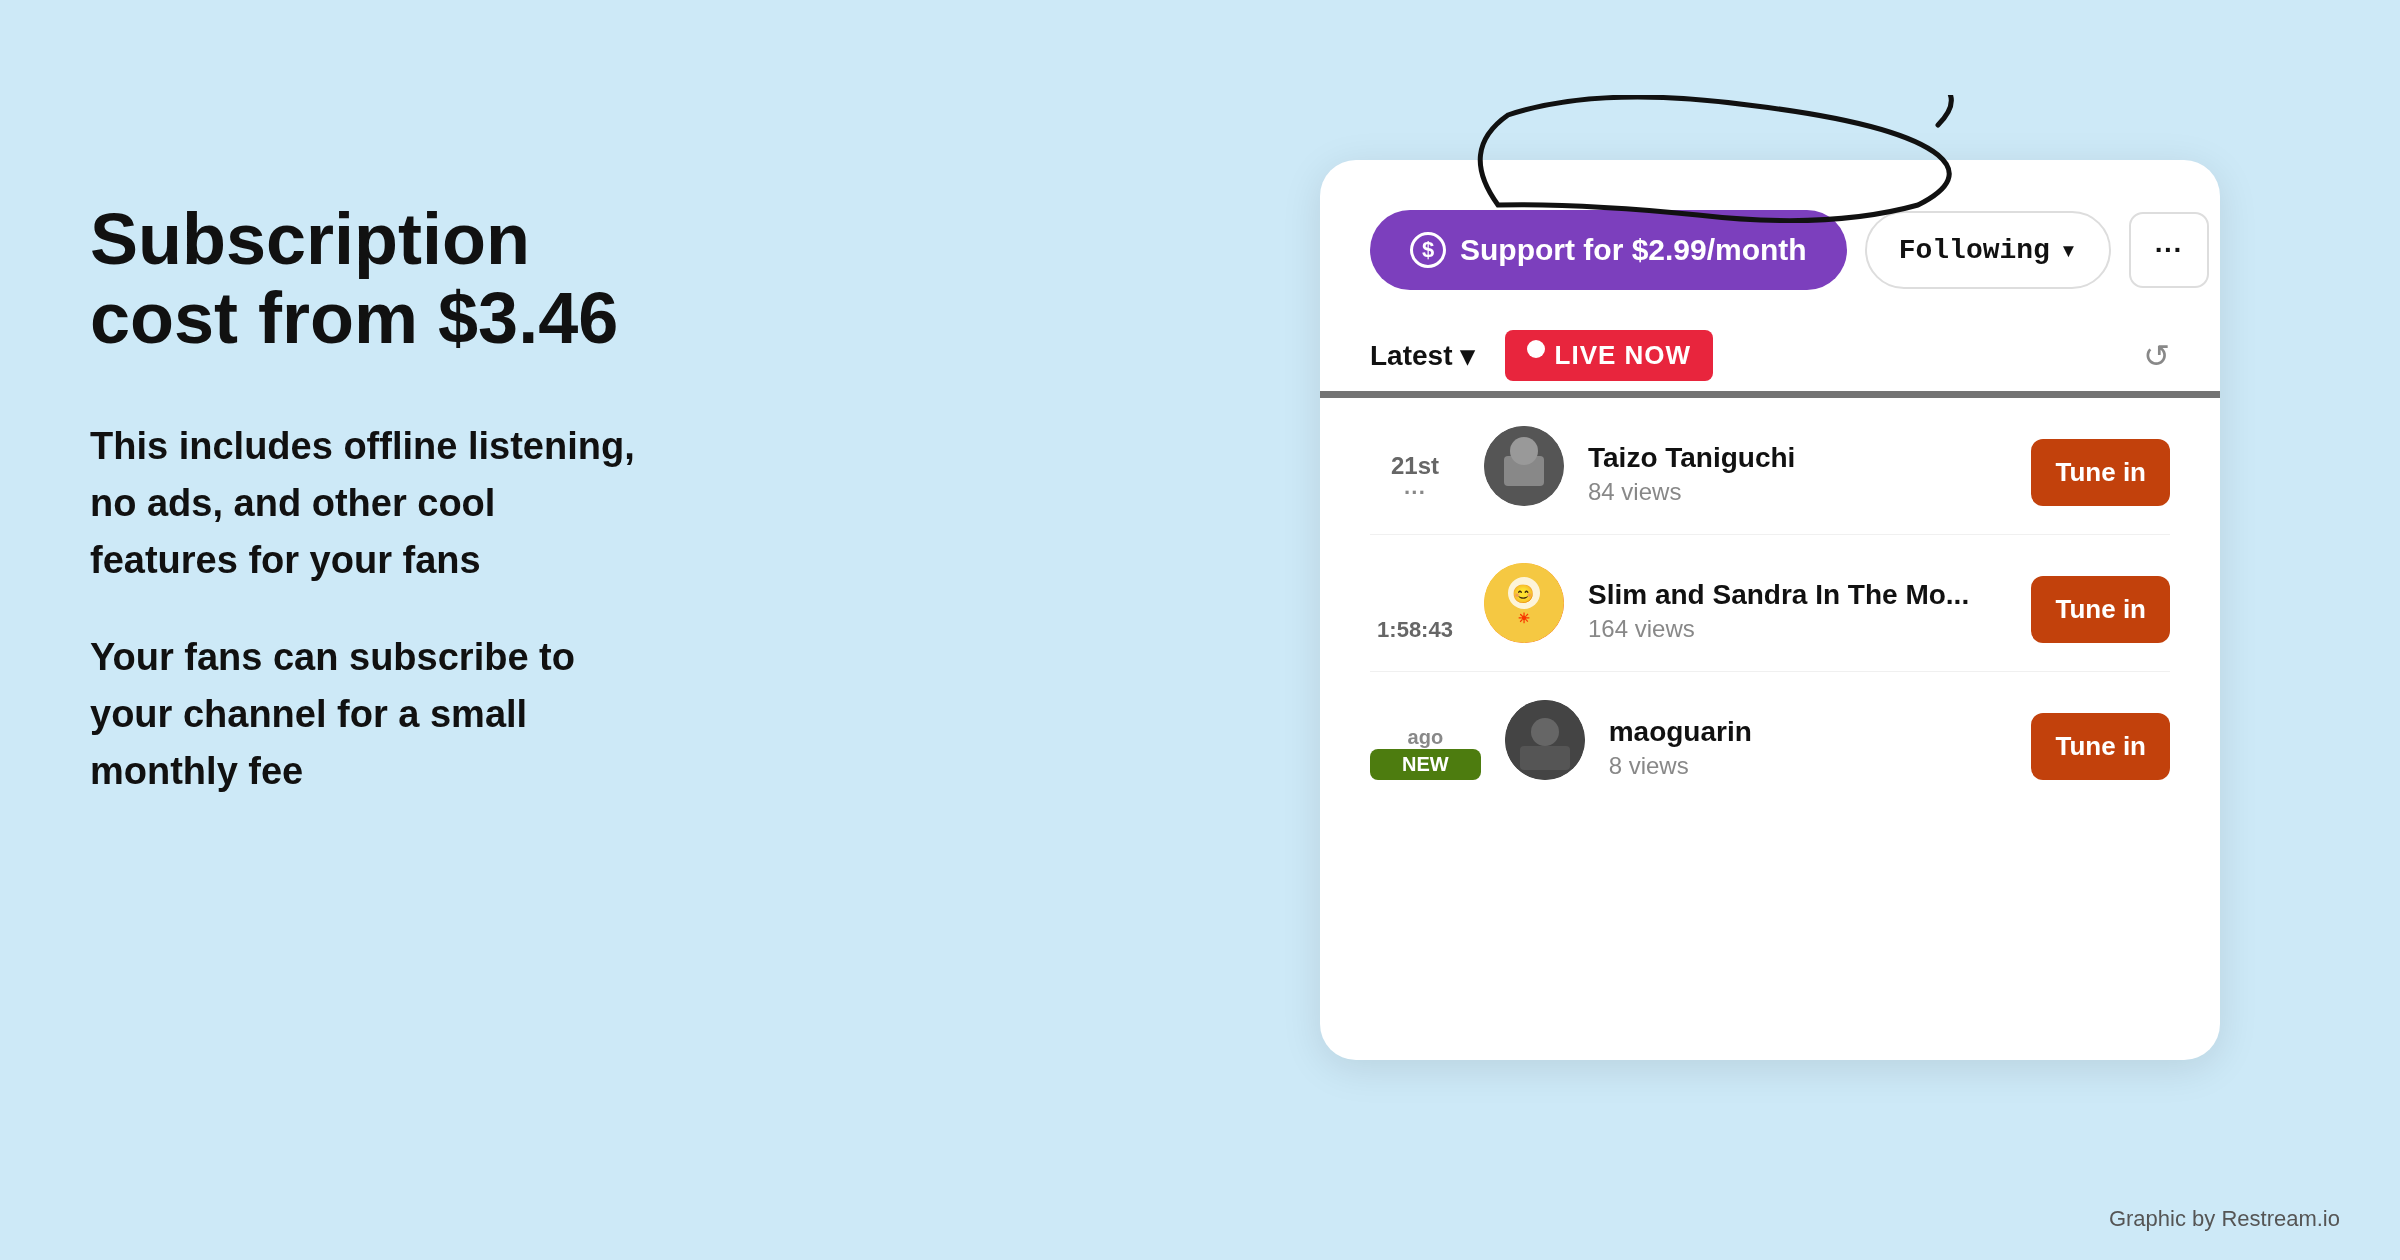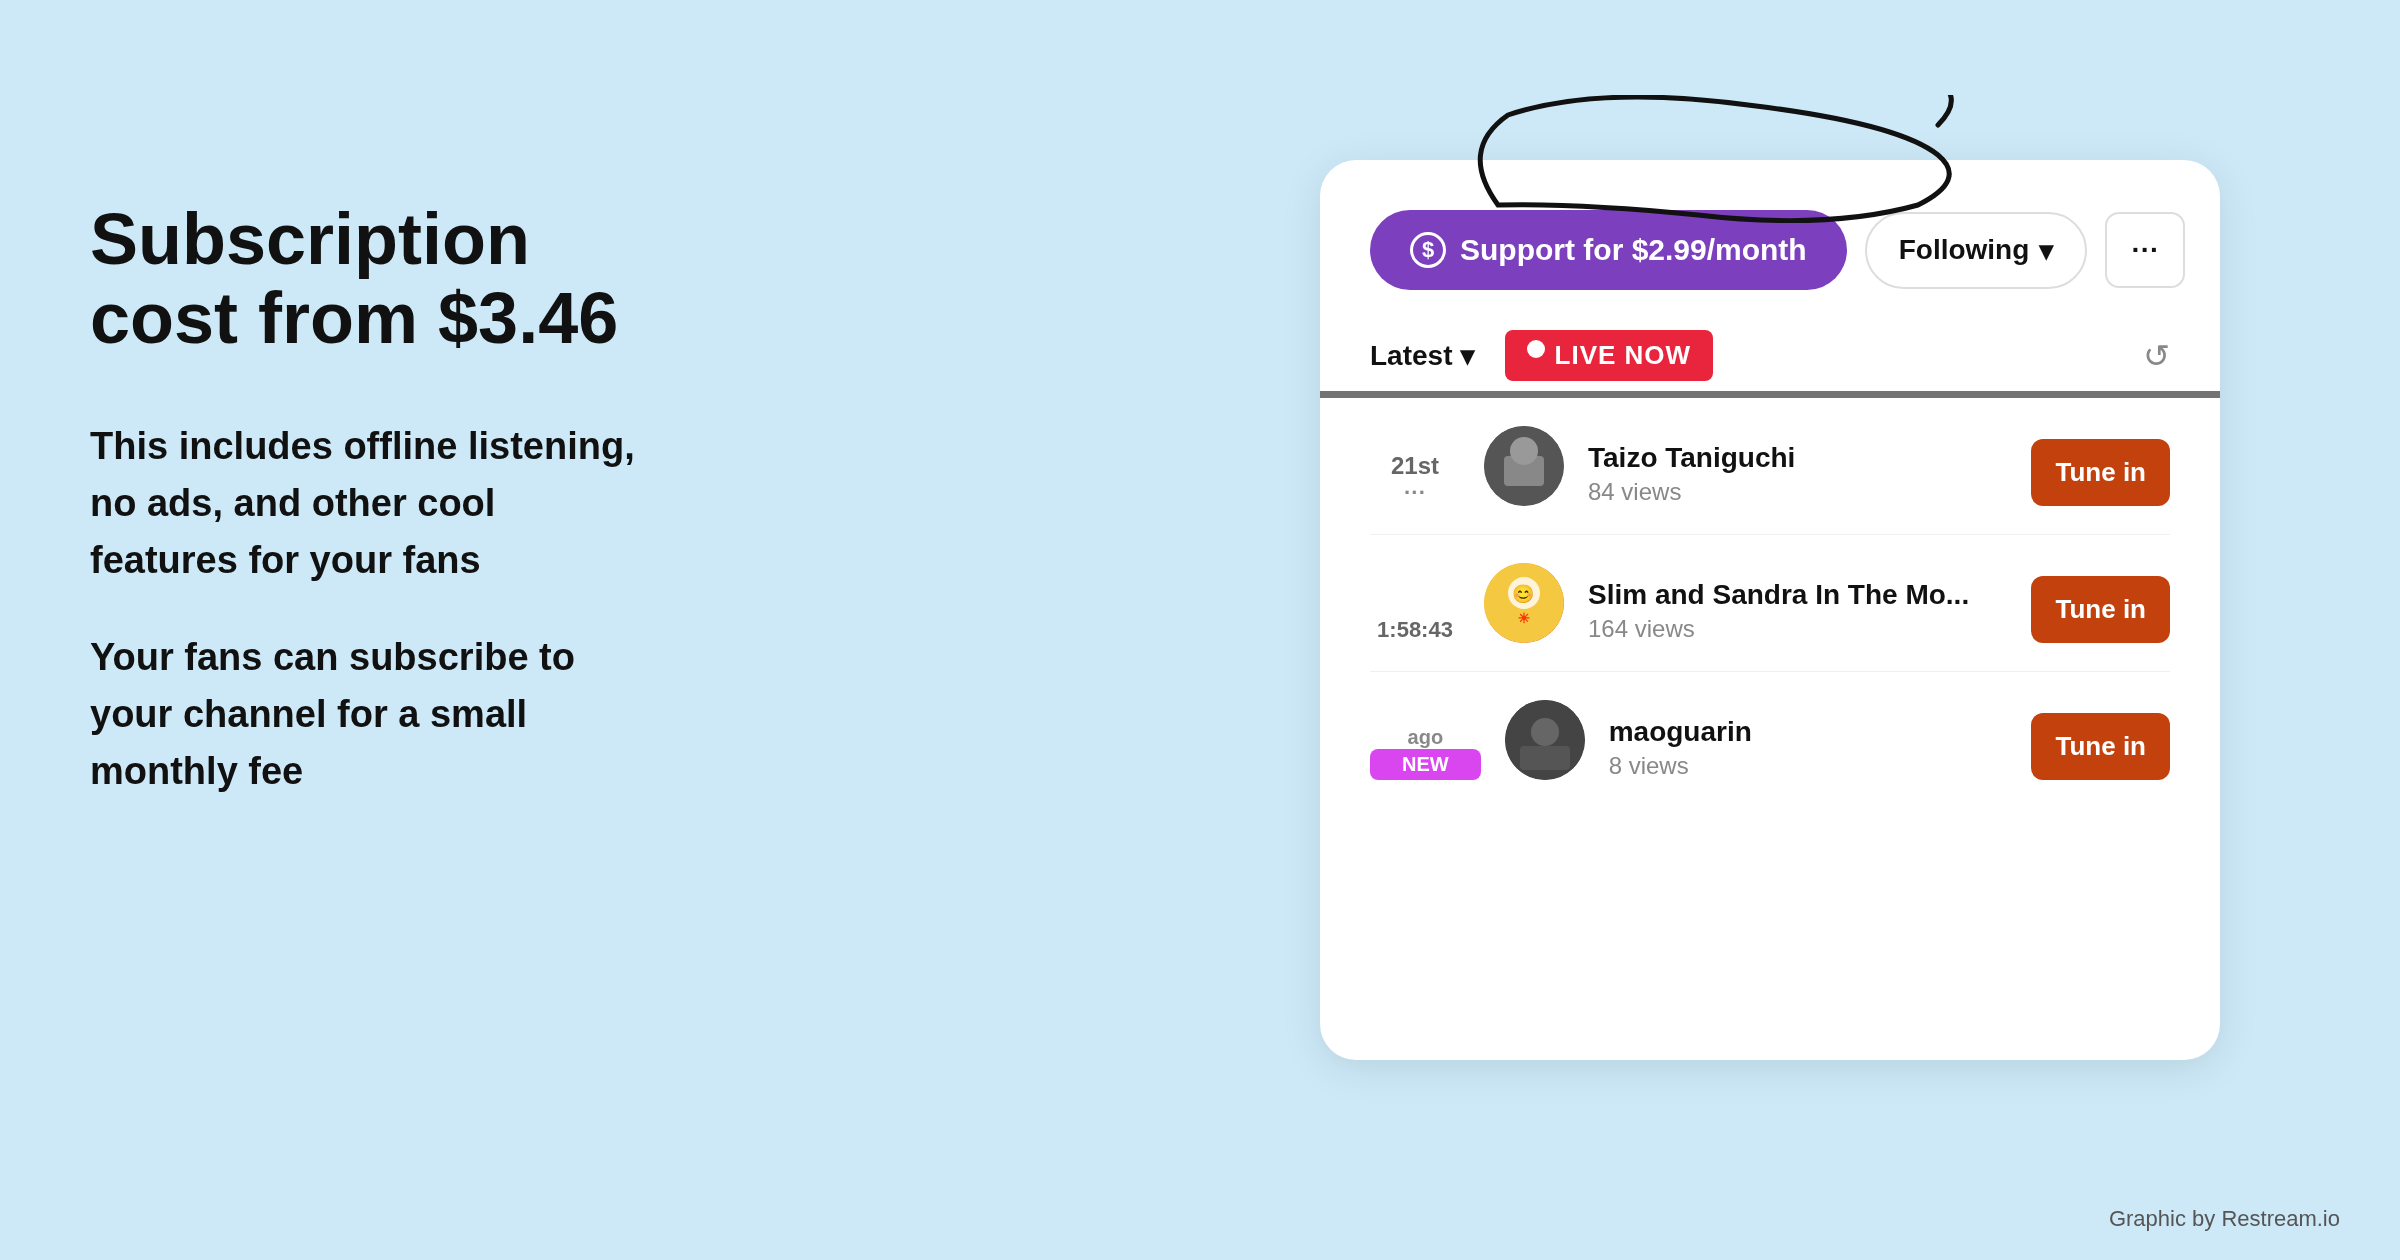--- a/index.html
+++ b/index.html
@@ -88,20 +88,21 @@
       align-items: center;
       gap: 10px;
       background: #fff;
       color: #111;
       border: 2px solid #ddd;
       border-radius: 50px;
       padding: 20px 32px;
       font-size: 28px;
       font-weight: 700;
       cursor: pointer;
+      font-family: Liberation Mono, monospace;
     }
 
     .more-btn {
       display: flex;
       align-items: center;
       justify-content: center;
       background: #fff;
       color: #111;
       border: 2px solid #ddd;
       border-radius: 14px;
@@ -248,21 +249,21 @@
       font-weight: 700;
     }
 
     .time-tag {
       font-size: 22px;
       color: #666;
       margin-top: 4px;
     }
 
     .new-badge {
-      background: #d946ef;
+      background: #4d7c0f;
       color: #fff;
       border-radius: 8px;
       padding: 4px 32px;
       font-size: 20px;
       font-weight: 800;
     }
 
     
     .graphic-credit {
       position: absolute;

